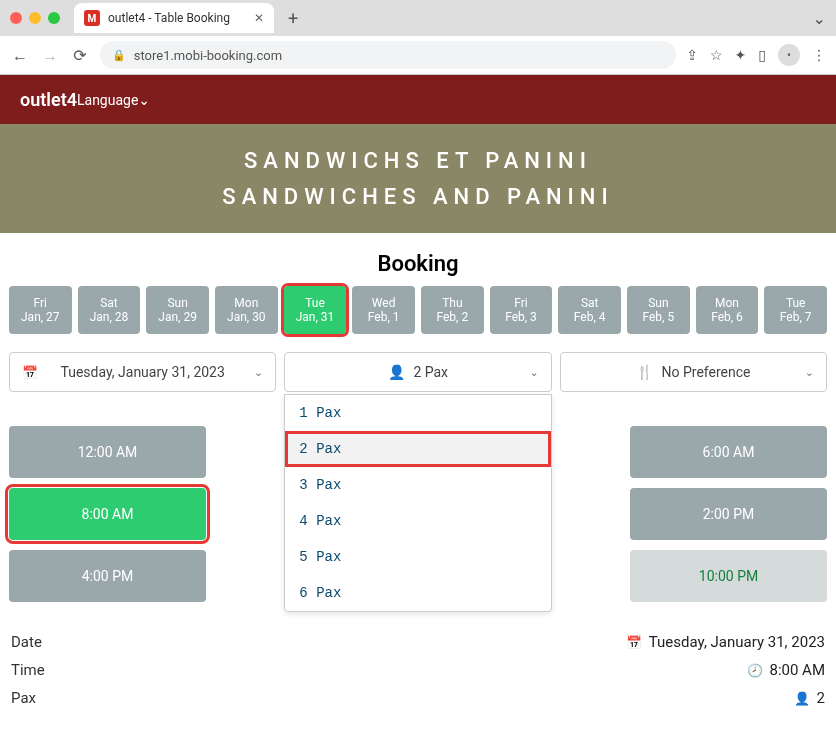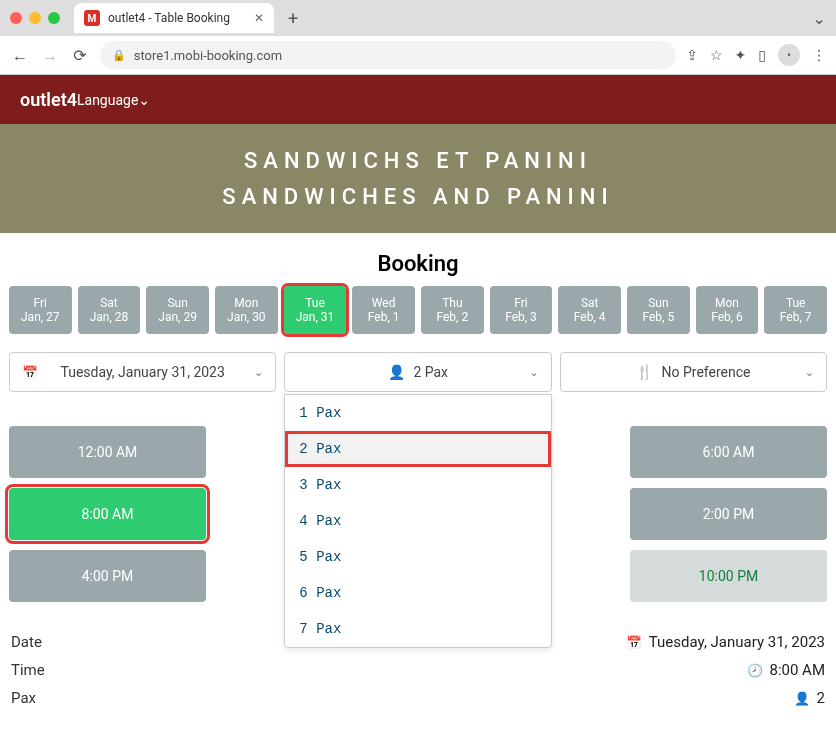--- a/index.html
+++ b/index.html
@@ -171,21 +171,20 @@
       <span>👤</span>
       <span>2 Pax</span>
       <span class="caret">⌄</span>
       <div class="dropdown" id="pax-dropdown">
           <div class="opt">1 Pax</div>
           <div class="opt selected">2 Pax</div>
           <div class="opt">3 Pax</div>
           <div class="opt">4 Pax</div>
           <div class="opt">5 Pax</div>
           <div class="opt">6 Pax</div>
-          <div class="opt">7 Pax</div>
         </div>
     </div>
     <div class="sel">
       <span>🍴</span>
       <span>No Preference</span>
       <span class="caret">⌄</span>
     </div>
   </div>
 
   <div class="slots" id="slots">

